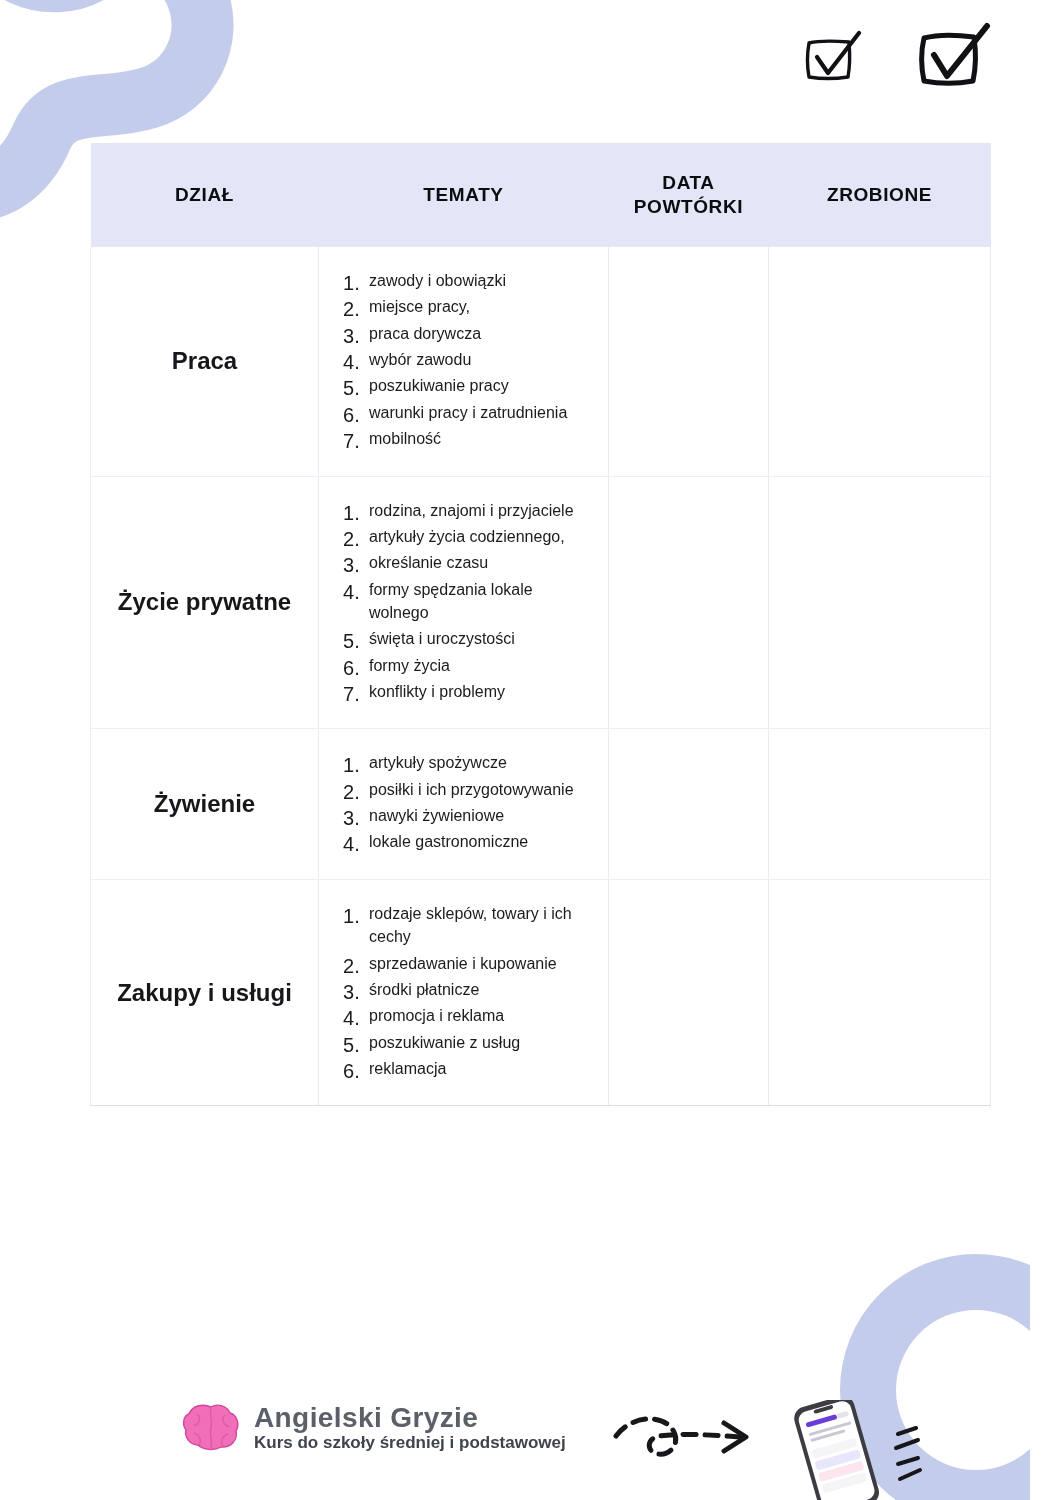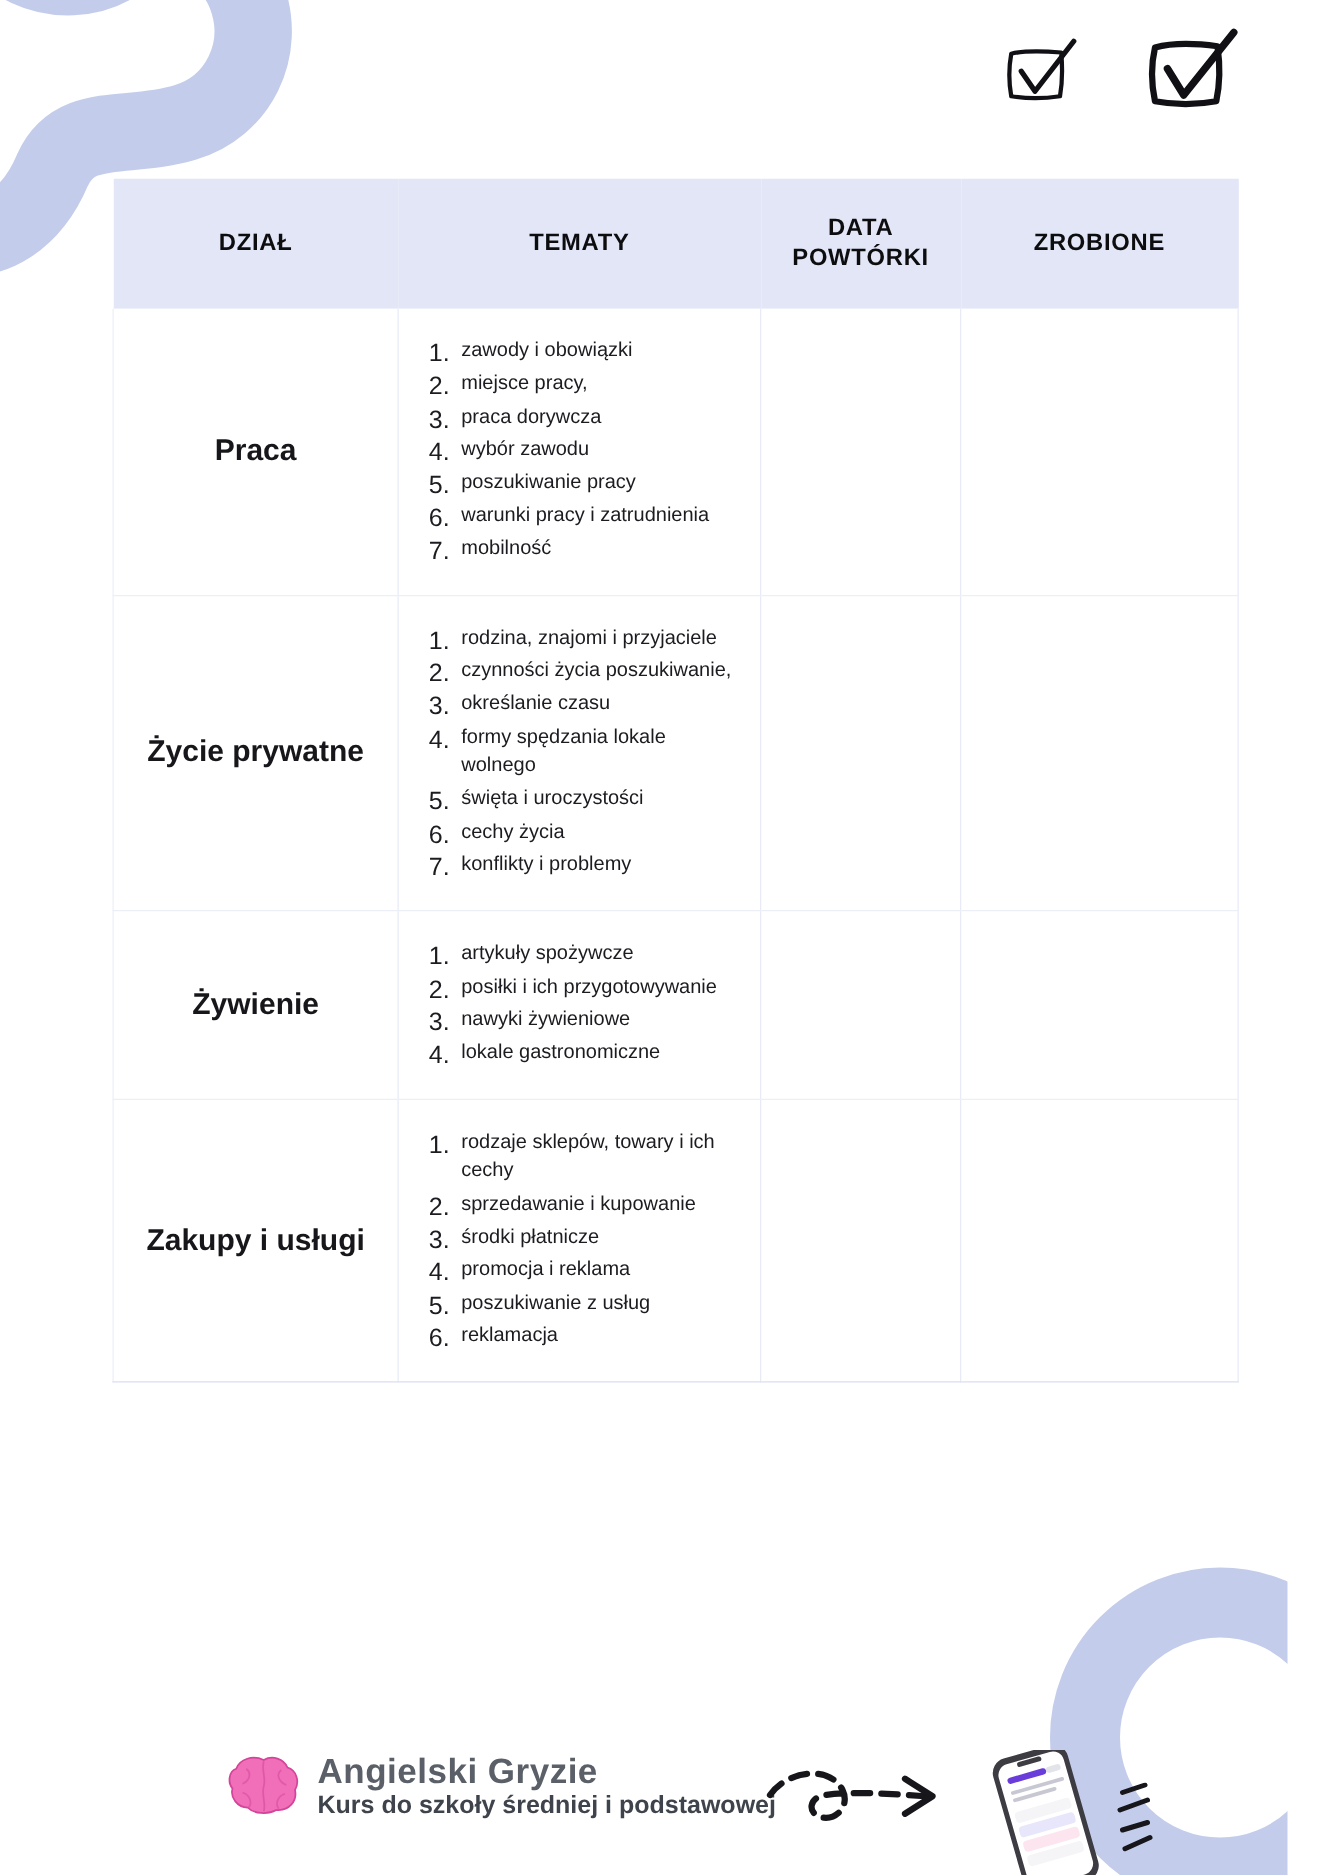--- a/index.html
+++ b/index.html
@@ -145,21 +145,21 @@
   }
   .brand-text { display: flex; flex-direction: column; gap: 2px; }
   .brand-name {
     font-size: 28px;
     font-weight: bold;
     color: #5a5f68;
     letter-spacing: 0.4px;
     line-height: 1.05;
   }
   .brand-sub {
-    font-size: 20px;
+    font-size: 17px;
     font-weight: bold;
     color: #3f434c;
     line-height: 1.1;
   }
 
   .arrow-deco { position: absolute; left: 612px; top: 12px; }
   .phone-deco { position: absolute; left: 782px; top: 2px; }
   .spark-deco { position: absolute; left: 892px; top: 28px; }
 </style>
 </head>
@@ -225,25 +225,25 @@
             </ol>
           </td>
           <td class="cell-blank"></td>
           <td class="cell-blank"></td>
         </tr>
         <tr>
           <td class="cell-dzial">Życie prywatne</td>
           <td class="cell-tematy">
             <ol>
               <li>rodzina, znajomi i przyjaciele</li>
-              <li>czynności życia poszukiwanie,</li>
+              <li>artykuły życia codziennego,</li>
               <li>określanie czasu</li>
               <li>formy spędzania lokale wolnego</li>
               <li>święta i uroczystości</li>
-              <li>cechy życia</li>
+              <li>formy życia</li>
               <li>konflikty i problemy</li>
             </ol>
           </td>
           <td class="cell-blank"></td>
           <td class="cell-blank"></td>
         </tr>
         <tr>
           <td class="cell-dzial">Żywienie</td>
           <td class="cell-tematy">
             <ol>

